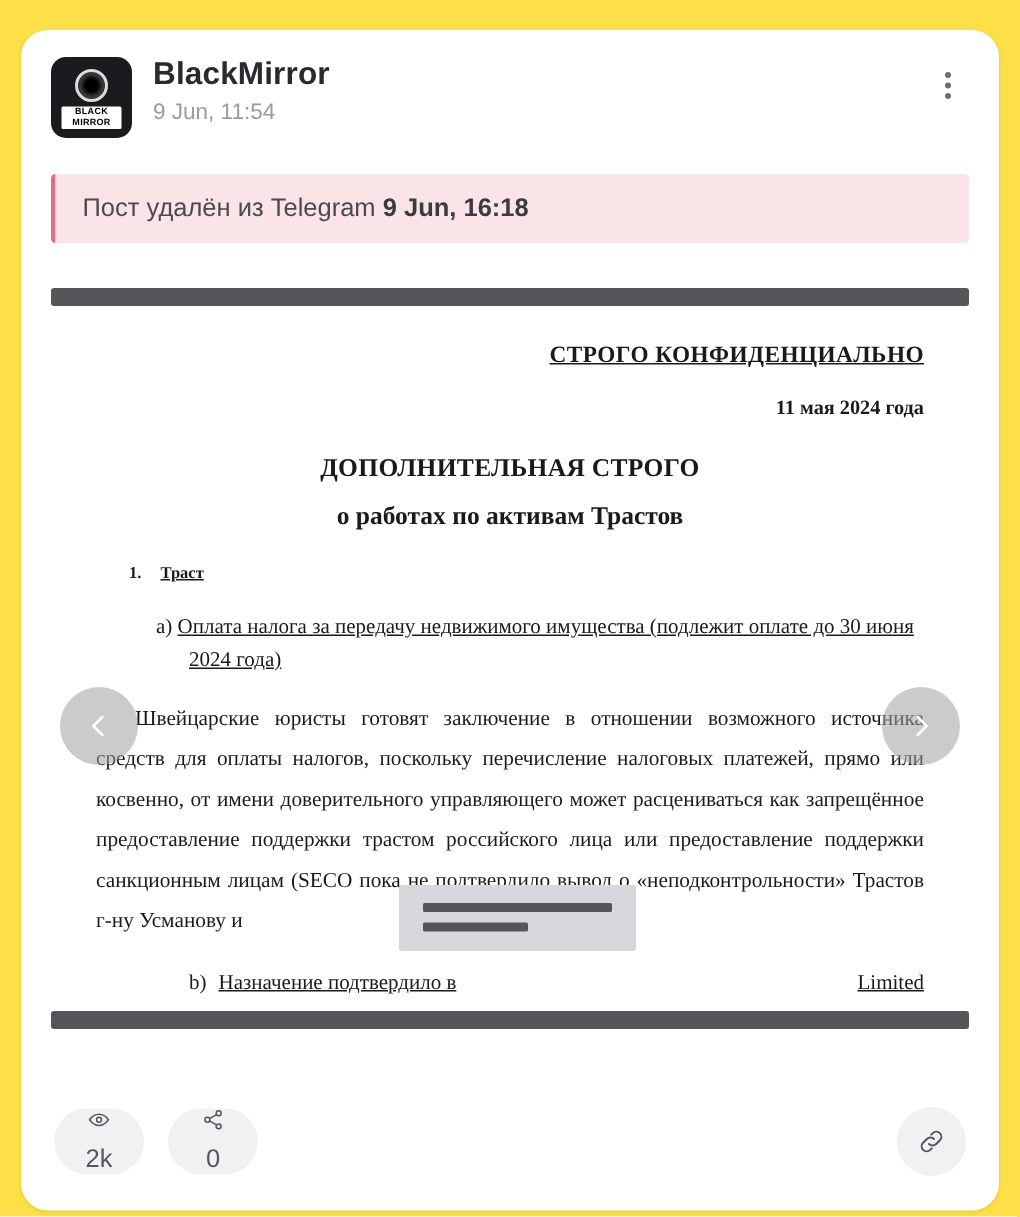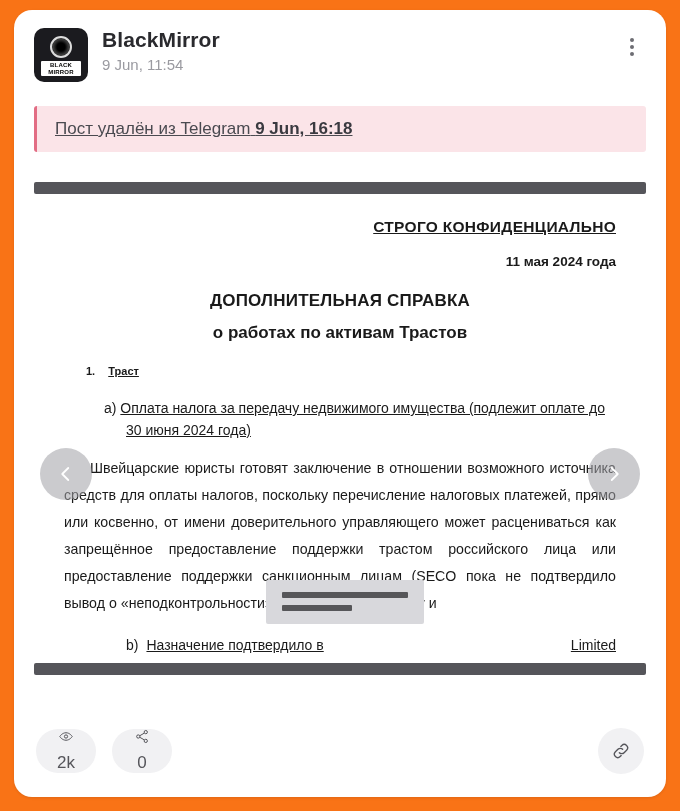--- a/index.html
+++ b/index.html
@@ -10,23 +10,23 @@
     width: 680px;
     height: 811px;
     background: #e9e9ea;
     font-family: "Liberation Sans", sans-serif;
     overflow: hidden;
   }
   .page {
     position: relative;
     width: 680px;
     height: 811px;
-    background: #f97316;
-    box-sizing: border-box;
-    padding: 10px 14px 14px 14px;
+    background: #fde047;
+    box-sizing: border-box;
+    padding: 20px 14px 14px 14px;
   }
   .card {
     position: relative;
     width: 652px;
     height: 787px;
     background: #ffffff;
     border-radius: 18px;
     box-shadow: 0 1px 3px rgba(0,0,0,0.10);
     box-sizing: border-box;
     overflow: hidden;
@@ -114,21 +114,20 @@
   
   .banner {
     margin: 24px 20px 0 20px;
     background: #fbe4e8;
     border-left: 3px solid #e26d84;
     border-radius: 3px;
     padding: 13px 18px;
     font-size: 17px;
     color: #4a4a50;
     box-sizing: border-box;
-    text-decoration: underline;
   }
   .banner b {
     color: #3a3a40;
     font-weight: bold;
   }
 
   
   .doc-wrap {
     position: relative;
     margin: 30px 20px 0 20px;
@@ -136,21 +135,21 @@
   .doc-bar {
     height: 12px;
     background: #55555a;
     border-radius: 2px;
   }
   .doc-bar.bottom { margin-top: 0; }
   .doc {
     background: #ffffff;
     padding: 16px 30px 10px 30px;
     box-sizing: border-box;
-    font-family: Liberation Sans, sans-serif;
+    font-family: Liberation Serif, serif;
     color: #1a1a1a;
   }
   .doc .conf {
     text-align: right;
     font-weight: bold;
     font-size: 15.5px;
     letter-spacing: 0.3px;
     text-decoration: underline;
     margin-top: 8px;
   }
@@ -316,21 +315,21 @@
     <div class="banner">
       <span>Пост удалён из Telegram</span>
       <b>9 Jun, 16:18</b>
     </div>
 
     <div class="doc-wrap">
       <div class="doc-bar"></div>
       <div class="doc">
         <div class="conf">СТРОГО КОНФИДЕНЦИАЛЬНО</div>
         <div class="date">11 мая 2024 года</div>
-        <div class="title">ДОПОЛНИТЕЛЬНАЯ СПРАВКА</div>
+        <div class="title">ДОПОЛНИТЕЛЬНАЯ СТРОГО</div>
         <div class="subtitle">о работах по активам Трастов</div>
 
         <div class="item1">
           <span class="num">1.</span>
           <span class="nm">Траст</span>
         </div>
 
         <div class="sub-a">
           <span>a)</span>
           <span class="u">Оплата налога за передачу недвижимого имущества (подлежит оплате до 30 июня 2024 года)</span>

